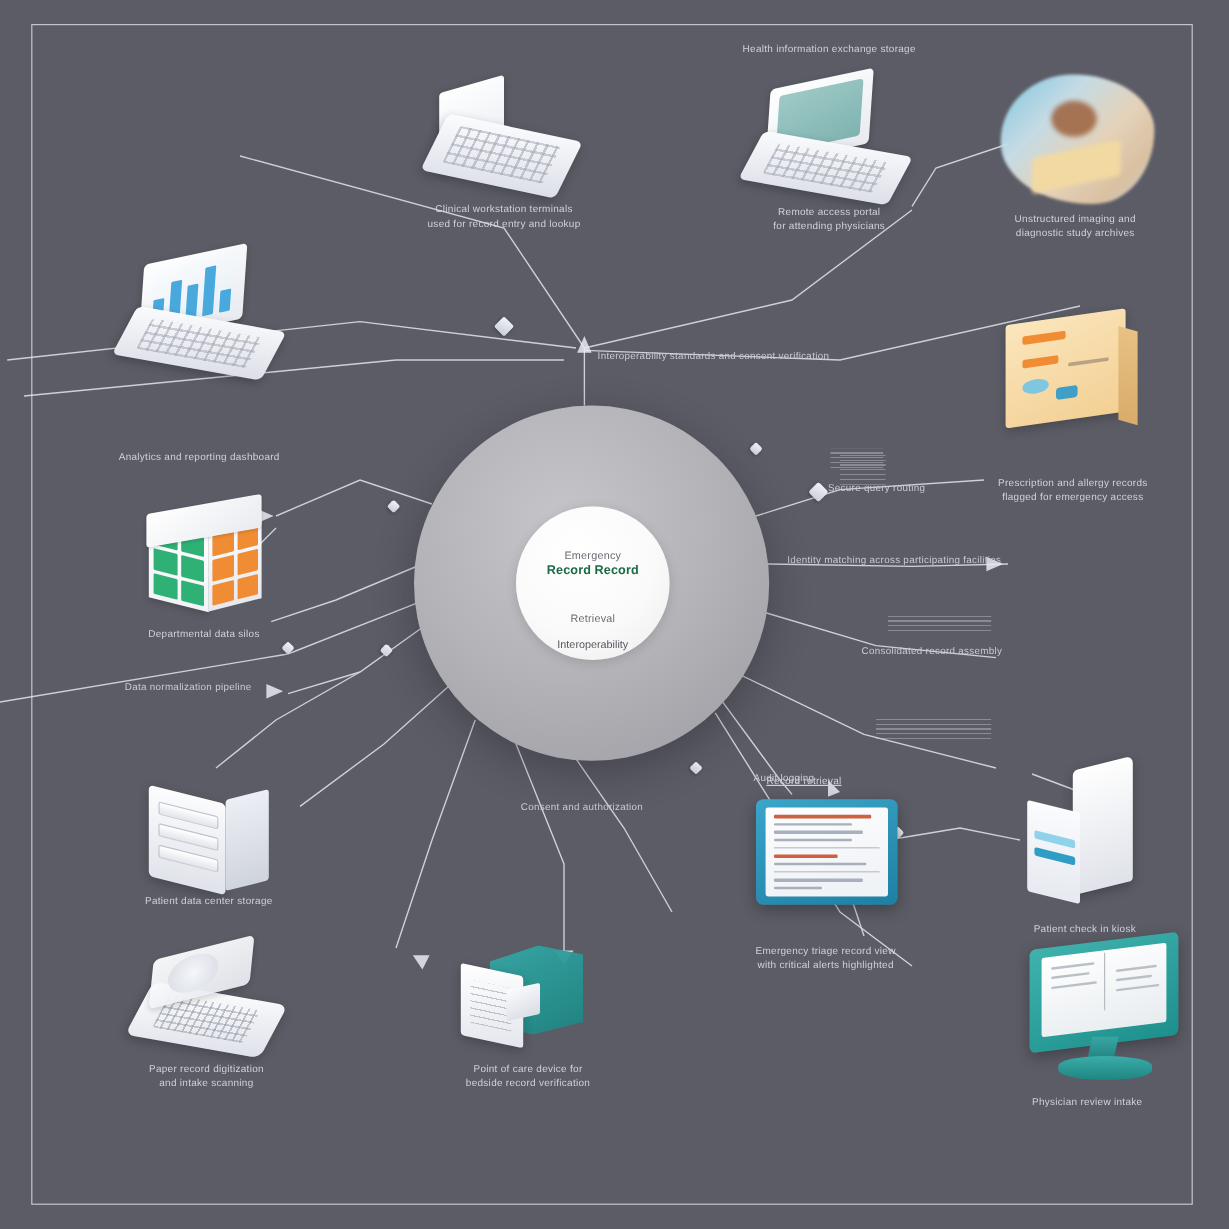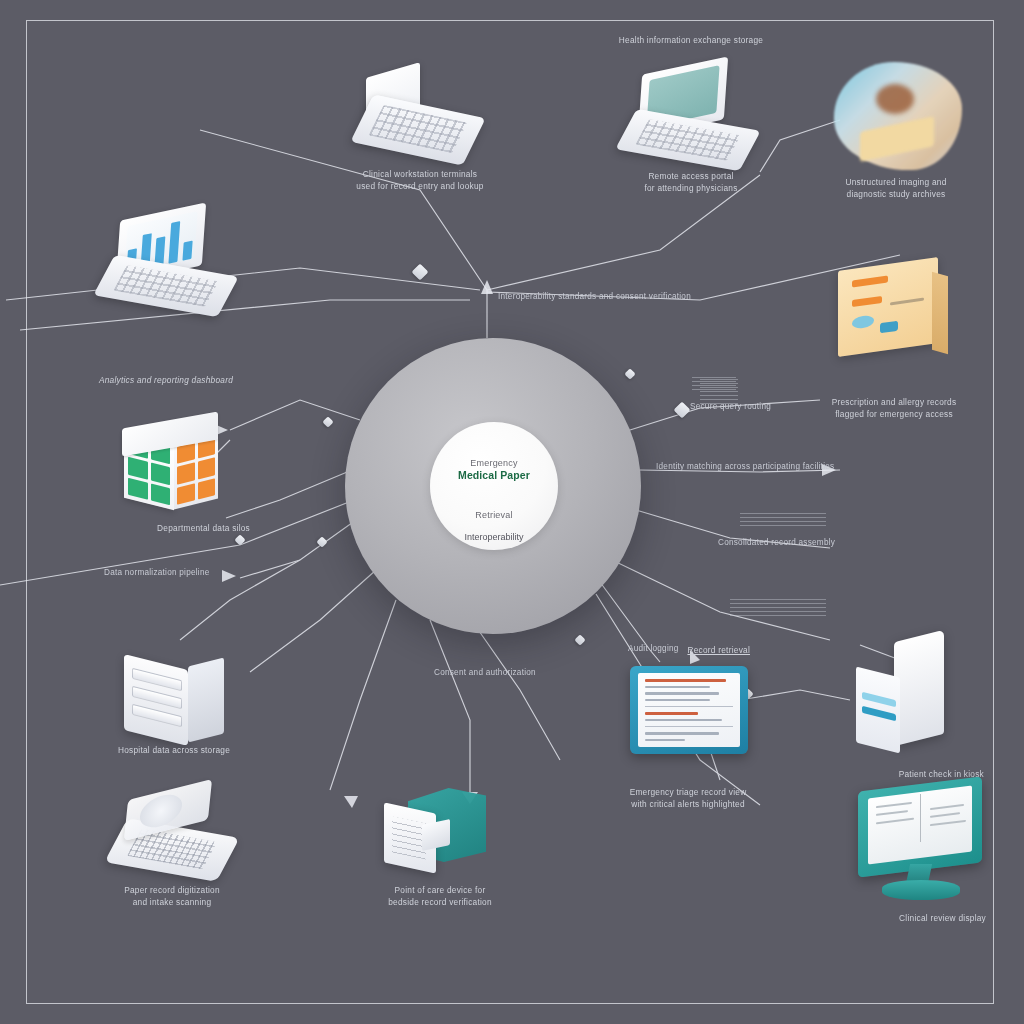--- a/index.html
+++ b/index.html
@@ -55,21 +55,21 @@
   .cap{
     position:absolute;left:50%;transform:translateX(-50%);
     text-align:center;width:230px;
     font-size:8.3px;line-height:1.5;color:#cfd2da;
     filter:blur(.62px);letter-spacing:.25px;
     white-space:pre-line;
     pointer-events:none;
   }
   .cap.w180{width:180px;}
   .cap.w200{width:200px;}
-  .cap.w160{width:160px;text-align:right;}
+  .cap.w160{width:160px;}
 
   
   .iso{position:absolute;}
 
   
   .stack{width:116px;height:118px;}
   .stack .lay{
     position:absolute;left:6px;width:96px;height:17px;
     background:linear-gradient(180deg,#fdfdfe,#e4e6ec);
     border-radius:3px;
@@ -448,21 +448,21 @@
   <div class="mlabel" style="left:656px;top:462px;">Identity matching across participating facilities</div>
   <div class="mlabel" style="left:718px;top:538px;">Consolidated record assembly</div>
   <div class="mlabel" style="left:628px;top:644px;">Audit logging</div>
   <div class="mlabel" style="left:434px;top:668px;">Consent and authorization</div>
   <div class="mlabel" style="left:104px;top:568px;">Data normalization pipeline</div>
   <div class="mlabel" style="left:480px;top:294px;opacity:0;">Latency constrained retrieval path</div>
 
   <div class="hub-outer"></div>
   <div class="hub-inner">
     <div class="hub-l1">Emergency</div>
-    <div class="hub-l2">Medical Paper</div>
+    <div class="hub-l2">Record Record</div>
     <div class="hub-l3">Retrieval</div>
     <div class="hub-l4">Interoperability</div>
   </div>
 
 
   <div class="node" style="left:356px;top:70px;">
     <div class="art kbd iso">
       <div class="lid"></div>
         <div class="base"></div>
         <div class="keys"></div>
@@ -500,21 +500,21 @@
       <div class="barchart">
         <i style="height:22px"></i>
           <i style="height:34px"></i>
           <i style="height:28px"></i>
           <i style="height:40px"></i>
           <i style="height:18px"></i>
       </div>
       <div class="base"></div>
         <div class="keys"></div>
     </div>
-    <div class="cap w180" style="top:162px;left:62px;font-style:italic;">Analytics and reporting dashboard</div>
+    <div class="cap w180" style="top:162px;left:62px;">Analytics and reporting dashboard</div>
   </div>
 
   <div class="node" style="left:832px;top:256px;">
     <div class="art opanel iso">
       <div class="body"></div>
         <div class="side"></div>
       <div class="tag o1"></div>
         <div class="tag o2"></div>
       <div class="tag c1"></div>
         <div class="tag c2"></div>
@@ -551,21 +551,21 @@
 
 
   <div class="node" style="left:118px;top:652px;">
     <div class="art rack iso">
       <div class="fr"></div>
         <div class="sd"></div>
       <div class="slot" style="top:22px"></div>
       <div class="slot" style="top:40px"></div>
       <div class="slot" style="top:58px"></div>
     </div>
-    <div class="cap w180" style="top:92px;left:56px;">Hospital data across storage</div>
+    <div class="cap w180" style="top:92px;left:56px;">Patient data center storage</div>
   </div>
 
   <div class="node" style="left:112px;top:784px;">
     <div class="art scan iso">
       <div class="bed"></div>
         <div class="glass"></div>
       <div class="lidp"></div>
         <div class="disc"></div>
     </div>
     <div class="cap w180" style="top:100px;left:60px;">Paper record digitization
@@ -621,17 +621,17 @@
         <div class="pg"></div>
       <div class="txt" style="left:24px;top:20px;width:36px;"></div>
       <div class="txt" style="left:24px;top:28px;width:32px;"></div>
       <div class="txt" style="left:24px;top:36px;width:38px;"></div>
       <div class="txt" style="left:78px;top:22px;width:34px;"></div>
       <div class="txt" style="left:78px;top:30px;width:30px;"></div>
       <div class="txt" style="left:78px;top:38px;width:36px;"></div>
       <div class="neck"></div>
         <div class="foot"></div>
     </div>
-    <div class="cap w160" style="top:128px;left:54px;">Clinical review display</div>
+    <div class="cap w160" style="top:128px;left:54px;">Physician review intake</div>
   </div>
 
   <div class="frame"></div>
 </div>
 
 </body></html>

